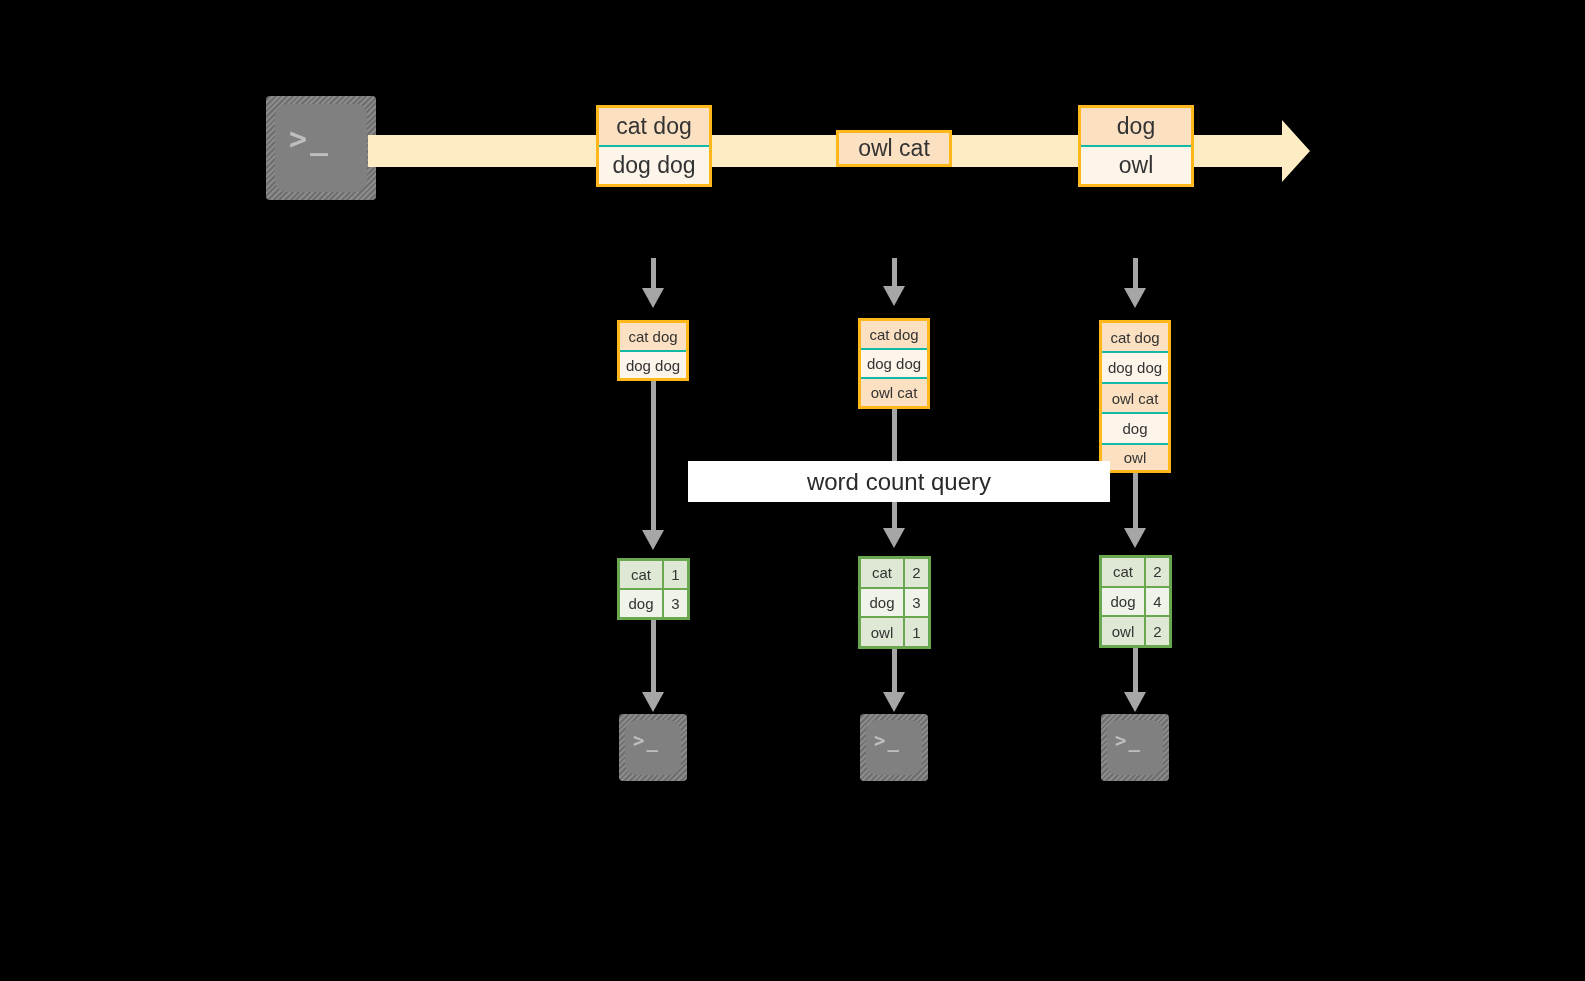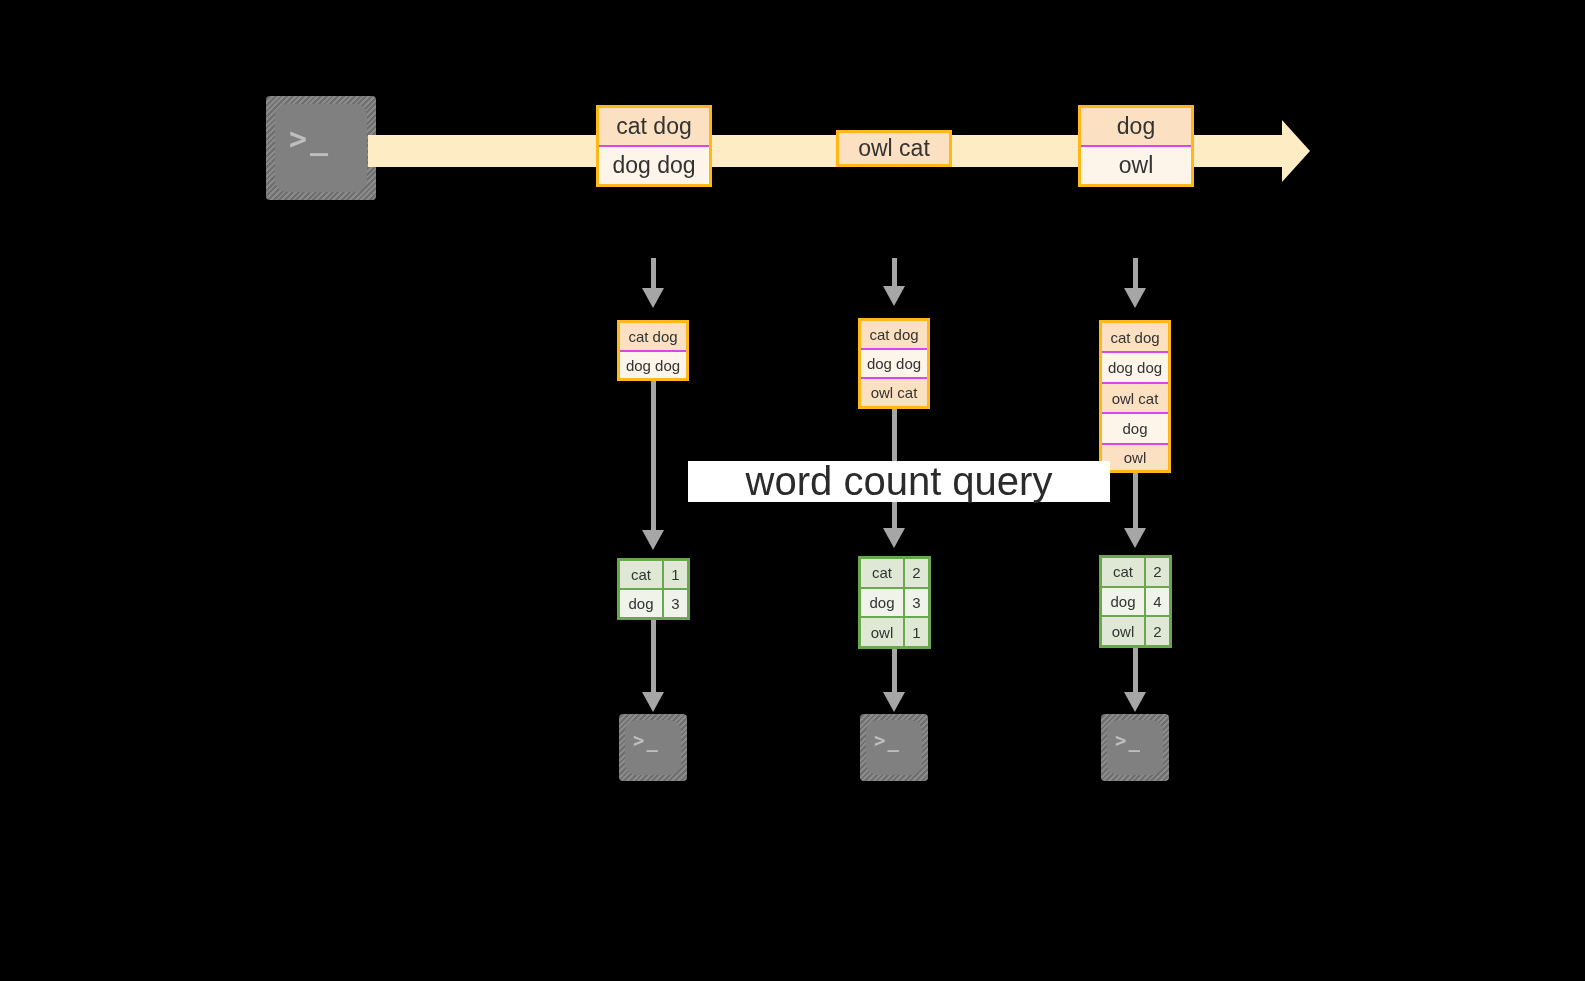--- a/index.html
+++ b/index.html
@@ -61,21 +61,21 @@
     box-sizing: border-box;
     border: 3px solid #ffb71a;
     background: #fdf4ea;
   }
   .otable .row {
     box-sizing: border-box;
     display: flex;
     align-items: center;
     justify-content: center;
     color: #333333;
-    border-bottom: 2px solid #d946ef;
+    border-bottom: 2px solid #14b8a6;
     white-space: nowrap;
   }
   .otable .row:last-child { border-bottom: none; }
   .otable .row.dark  { background: #fbe0c2; }
   .otable .row.light { background: #fdf4ea; }
 
   
   .gtable {
     position: absolute;
     box-sizing: border-box;
@@ -265,17 +265,17 @@
 
   <div class="gline" style="left:1133px; top:648px; height:46px;"></div>
   <div class="ghead" style="left:1124px; top:692px;"></div>
 
   <div class="term" style="left:1101px; top:714px; width:68px; height:67px;">
     <div class="term-inner" style="left:6px; top:6px; right:6px; bottom:6px;">
       <div class="term-glyph" style="left:8px; top:11px; font-size:19px; letter-spacing:2px;">&gt;_</div>
     </div>
   </div>
 
-  <div class="qlabel" style="left:688px; top:461px; width:422px; height:41px; font-size:40px;">
+  <div class="qlabel" style="left:688px; top:461px; width:422px; height:41px; font-size:24px;">
     <span>word count query</span>
   </div>
 
 </div>
 
 </body></html>

